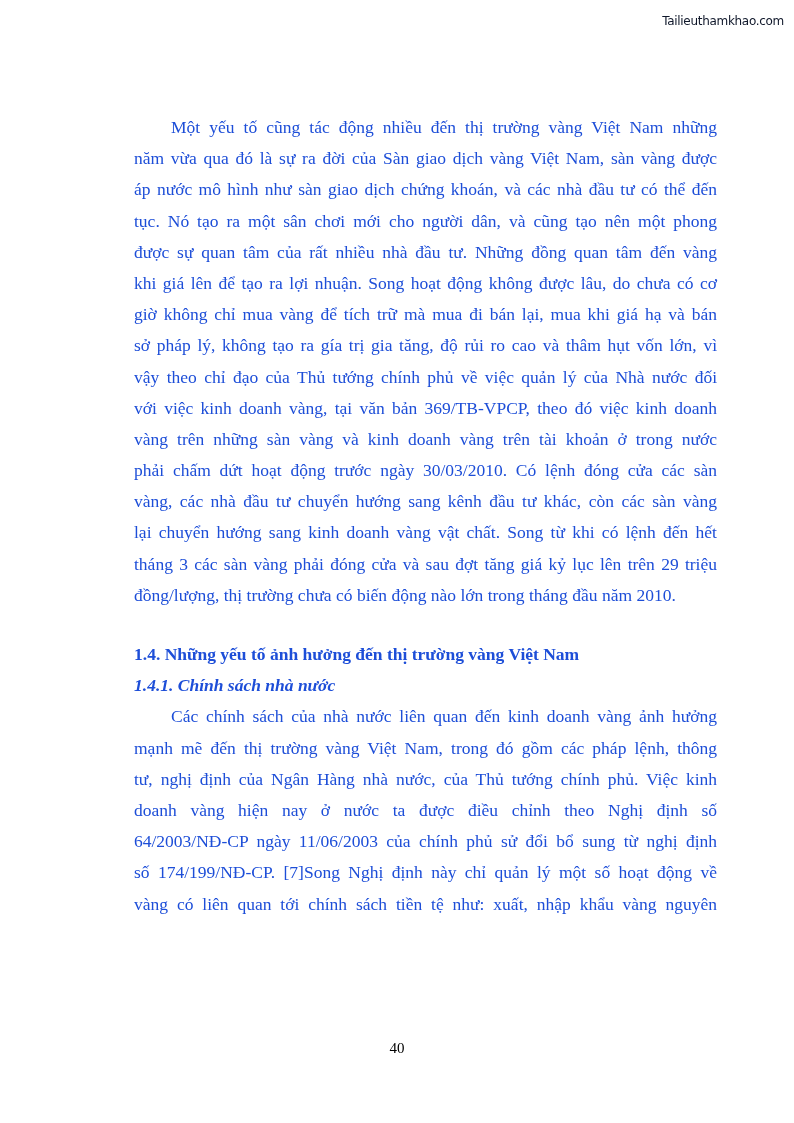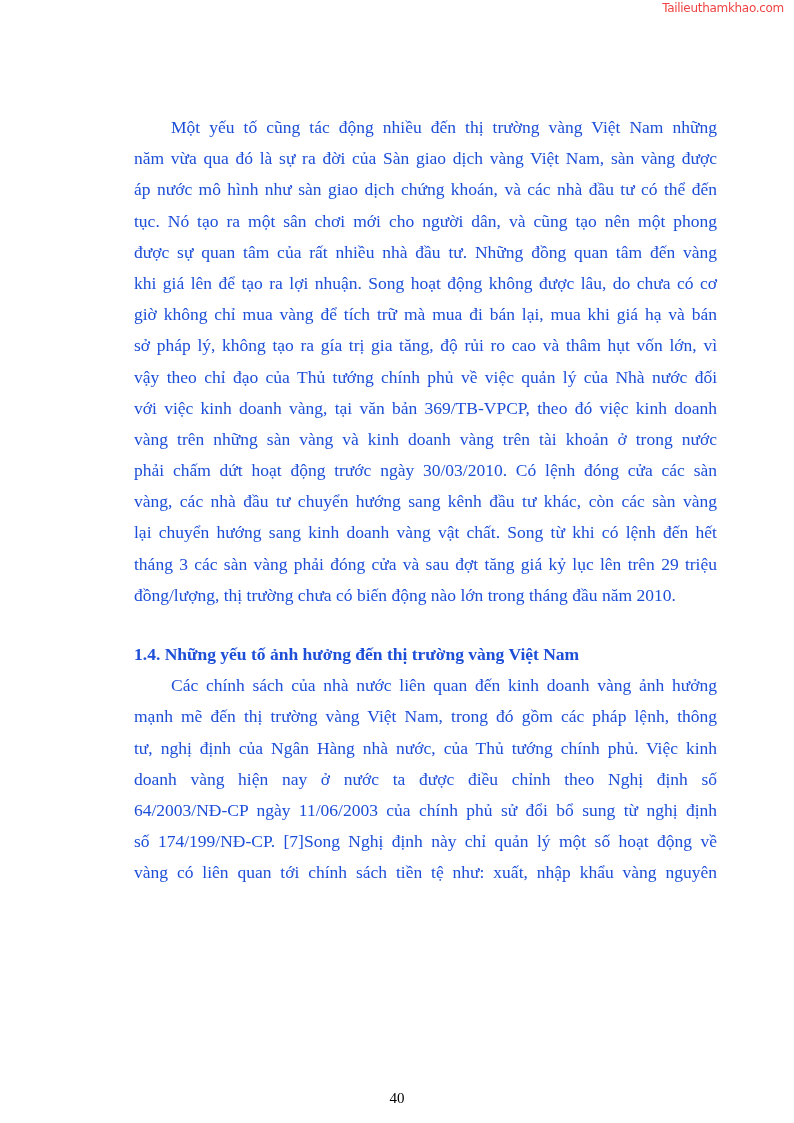--- a/index.html
+++ b/index.html
@@ -1,35 +1,35 @@
 <!DOCTYPE html>
 <html><head>
 <meta charset="utf-8">
 <style>
   html, body { margin: 0; padding: 0; background: #ffffff; }
   body { width: 794px; height: 1123px; position: relative; overflow: hidden; }
   .watermark {
-    position: absolute; top: 1px; right: 10px;
+    position: absolute; top: 14px; right: 10px;
     font-family: "DejaVu Sans", sans-serif; font-size: 12px;
-    color: #ef4444; letter-spacing: -0.3px;
+    color: #0f172a; letter-spacing: -0.3px;
   }
   .page {
     position: absolute; left: 134px; top: 112px; width: 583px;
     font-family: "Liberation Serif", serif; font-size: 17.5px; color: #1d4ed8;
   }
   .line {
     height: 31.2px; line-height: 31.2px; white-space: nowrap;
     text-align: justify; text-align-last: justify;
   }
   .line.last { text-align-last: left; }
   .line.indent { padding-left: 37px; }
   .heading { font-weight: bold; text-align-last: left; margin-top: 28px; }
   .subheading { font-weight: bold; font-style: italic; text-align-last: left; }
   .page-number {
-    position: absolute; top: 1090px; left: 0; width: 794px; text-align: center;
+    position: absolute; top: 1040px; left: 0; width: 794px; text-align: center;
     font-family: "Liberation Serif", serif; font-size: 15px; color: #000;
   }
 </style>
 </head>
 <body>
 
 <div class="watermark">Tailieuthamkhao.com</div>
 
 <div class="page">
   <div>
@@ -45,20 +45,21 @@
     <div class="line">với việc kinh doanh vàng, tại văn bản 369/TB-VPCP, theo đó việc kinh doanh</div>
     <div class="line">vàng trên những sàn vàng và kinh doanh vàng trên tài khoản ở trong nước</div>
     <div class="line">phải chấm dứt hoạt động trước ngày 30/03/2010. Có lệnh đóng cửa các sàn</div>
     <div class="line">vàng, các nhà đầu tư chuyển hướng sang kênh đầu tư khác, còn các sàn vàng</div>
     <div class="line">lại chuyển hướng sang kinh doanh vàng vật chất. Song từ khi có lệnh đến hết</div>
     <div class="line">tháng 3 các sàn vàng phải đóng cửa và sau đợt tăng giá kỷ lục lên trên 29 triệu</div>
     <div class="line last">đồng/lượng, thị trường chưa có biến động nào lớn trong tháng đầu năm 2010.</div>
   </div>
 
   <div class="line heading">1.4. Những yếu tố ảnh hưởng đến thị trường vàng Việt Nam</div>
+  <div class="line subheading">1.4.1. Chính sách nhà nước</div>
 
   <div>
     <div class="line indent">Các chính sách của nhà nước liên quan đến kinh doanh vàng ảnh hưởng</div>
     <div class="line">mạnh mẽ đến thị trường vàng Việt Nam, trong đó gồm các pháp lệnh,  thông</div>
     <div class="line">tư, nghị định của Ngân Hàng nhà nước, của Thủ tướng chính phủ. Việc kinh</div>
     <div class="line">doanh vàng hiện nay ở nước ta được điều chỉnh theo Nghị định số</div>
     <div class="line">64/2003/NĐ-CP ngày 11/06/2003 của chính phủ sử đổi bổ sung từ nghị định</div>
     <div class="line">số 174/199/NĐ-CP. [7]Song Nghị định này chỉ quản lý một số hoạt động về</div>
     <div class="line">vàng có liên quan tới chính sách tiền tệ như: xuất, nhập khẩu vàng nguyên</div>
   </div>

